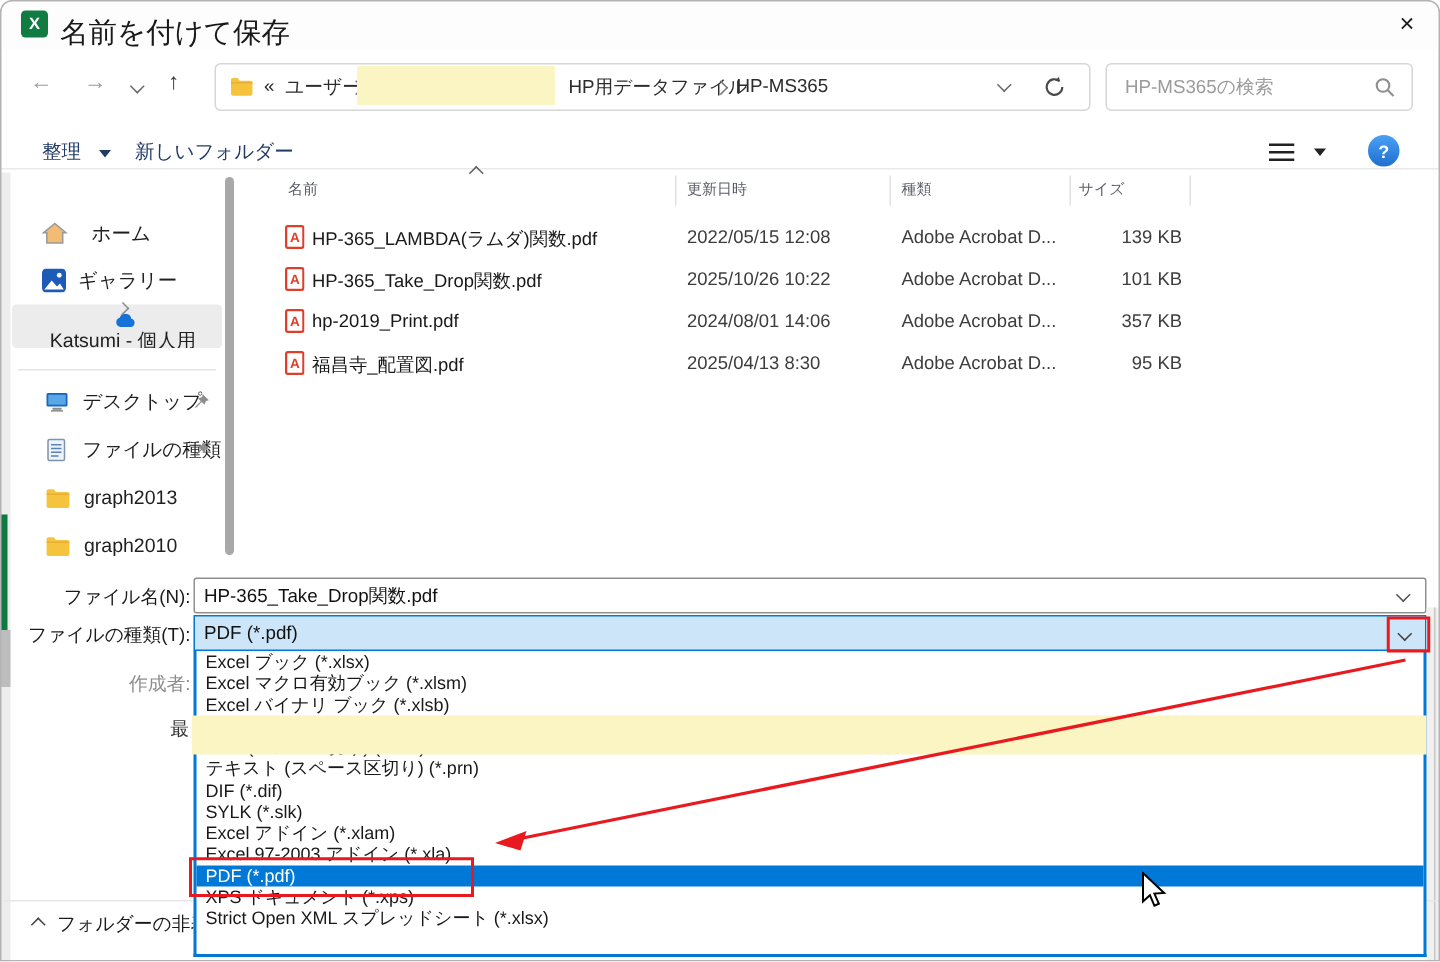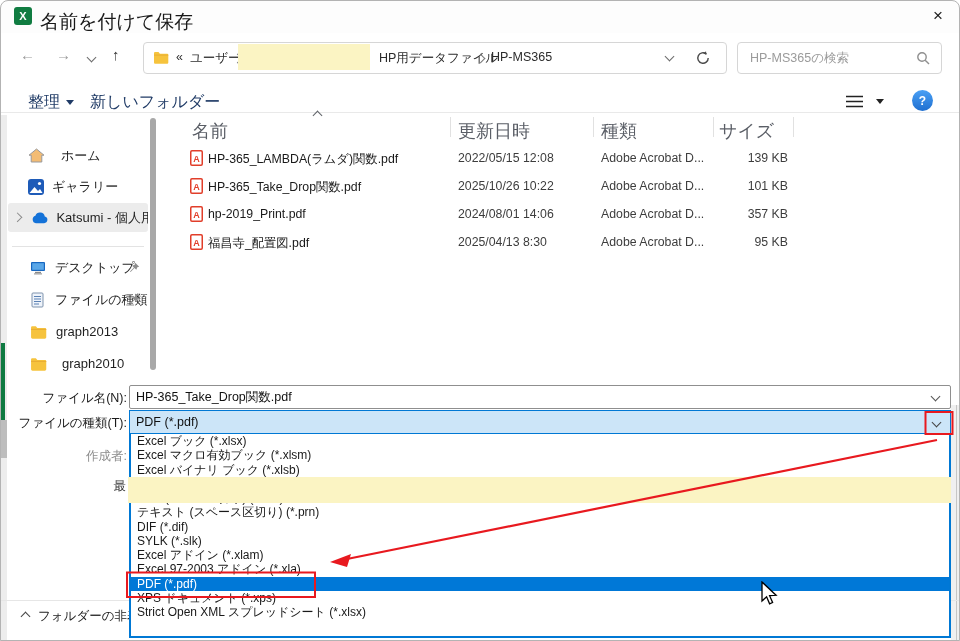--- a/index.html
+++ b/index.html
@@ -21,34 +21,34 @@
   .addr-box .bc{position:absolute;top:7px;font-size:12.5px;color:#2b2b2b;white-space:nowrap;}
   .search-box{position:absolute;left:737px;top:42px;width:203px;height:30px;border:1px solid #d6d6d6;border-radius:4px;background:#fff;}
   .search-box input{position:absolute;left:10px;top:4px;width:160px;height:20px;border:none;outline:none;font-size:12.5px;
        font-family:"Liberation Sans",sans-serif;color:#444;background:transparent;}
   .search-box input::placeholder{color:#9b9b9b;}
   
   .chev{display:inline-block;width:6px;height:6px;border-right:1.5px solid currentColor;border-bottom:1.5px solid currentColor;}
   .chr{transform:rotate(-45deg);} .chd{transform:rotate(45deg);} .chu{transform:rotate(-135deg);}
   .caret-dn{width:0;height:0;border-left:4px solid transparent;border-right:4px solid transparent;border-top:5px solid #203b66;}
   
-  .tb-item{position:absolute;top:92px;font-size:16px;color:#203b66;white-space:nowrap;cursor:pointer;}
+  .tb-item{position:absolute;top:92px;font-size:13px;color:#203b66;white-space:nowrap;cursor:pointer;}
   .toolbar-sep{position:absolute;left:0;top:112px;width:960px;height:1px;background:#e9e9e9;}
   .help-circle{position:absolute;left:912px;top:90px;width:21px;height:21px;border-radius:50%;
        background:linear-gradient(#4aa0f5,#1f6fd0);color:#fff;font-size:12px;font-weight:bold;
        display:flex;align-items:center;justify-content:center;cursor:pointer;}
   
   .side-row{position:absolute;left:8px;width:140px;height:29px;display:flex;align-items:center;cursor:pointer;}
   .side-row .lbl{font-size:13px;color:#1f1f1f;white-space:nowrap;overflow:hidden;}
-  .side-sel{background:#ececec;border-radius:3px;}
+  .side-sel{background:#ececec;border-radius:3px;flex-direction:column;}
   .side-sep{position:absolute;left:12px;top:246px;width:132px;height:1px;background:#e3e3e3;}
   .side-scroll{position:absolute;left:150px;top:118px;width:6px;height:252px;background:#a8a8a8;border-radius:3px;}
   .pin{position:absolute;right:8px;top:9px;}
   
-  .hdr-lbl{position:absolute;top:119px;font-size:18px;color:#5a5e66;white-space:nowrap;}
+  .hdr-lbl{position:absolute;top:119px;font-size:10px;color:#5a5e66;white-space:nowrap;}
   .hdr-sep{position:absolute;top:117px;width:1px;height:20px;background:#e1e1e1;}
   .frow{position:absolute;left:160px;width:790px;height:28px;cursor:pointer;}
   .frow .nm{position:absolute;left:48px;top:7px;font-size:12.3px;color:#191919;white-space:nowrap;}
   .frow .dt{position:absolute;left:298px;top:7px;font-size:12.3px;color:#3d3d3d;white-space:nowrap;}
   .frow .tp{position:absolute;left:441px;top:7px;font-size:12.3px;color:#3d3d3d;white-space:nowrap;}
   .frow .sz{position:absolute;left:520px;top:7px;width:108px;text-align:right;font-size:12.3px;color:#3d3d3d;}
   .pdficon{position:absolute;left:30px;top:6px;}
   
   .flabel{position:absolute;font-size:12.5px;color:#1a1a1a;white-space:nowrap;text-align:right;right:833px;}
   .fname-input{position:absolute;left:129px;top:385px;width:822px;height:24px;box-sizing:border-box;
@@ -188,21 +188,21 @@
       <path d="M1 2.2C1 1.5 1.6 1 2.3 1h3.2l1.4 1.8H14c.7 0 1.3.5 1.3 1.2v7.5c0 .7-.6 1.3-1.3 1.3H2.3C1.6 12.8 1 12.2 1 11.5z" fill="#f6c33d"></path>
       <path d="M1 3.6h14.3v1H1z" fill="#e9ae34"></path>
     </svg>
   <span class="lbl" style="margin-left:9px;">graph2013</span>
 </div>
 <div class="side-row" style="top:349px;">
   <svg style="margin-left:22px;" width="17" height="14" viewBox="0 0 16 13">
       <path d="M1 2.2C1 1.5 1.6 1 2.3 1h3.2l1.4 1.8H14c.7 0 1.3.5 1.3 1.2v7.5c0 .7-.6 1.3-1.3 1.3H2.3C1.6 12.8 1 12.2 1 11.5z" fill="#f6c33d"></path>
       <path d="M1 3.6h14.3v1H1z" fill="#e9ae34"></path>
     </svg>
-  <span class="lbl" style="margin-left:15px;">graph2010</span>
+  <span class="lbl" style="margin-left:9px;">graph2010</span>
 </div>
 <div class="side-scroll"></div>
 
 <span class="chev chu abs" style="left:314px;top:112px;color:#5f6368;"></span>
 <span class="hdr-lbl" style="left:192px;">名前</span>
 <span class="hdr-lbl" style="left:458px;">更新日時</span>
 <span class="hdr-lbl" style="left:601px;">種類</span>
 <span class="hdr-lbl" style="left:719px;">サイズ</span>
 <div class="hdr-sep" style="left:450px;"></div>
 <div class="hdr-sep" style="left:593px;"></div>

